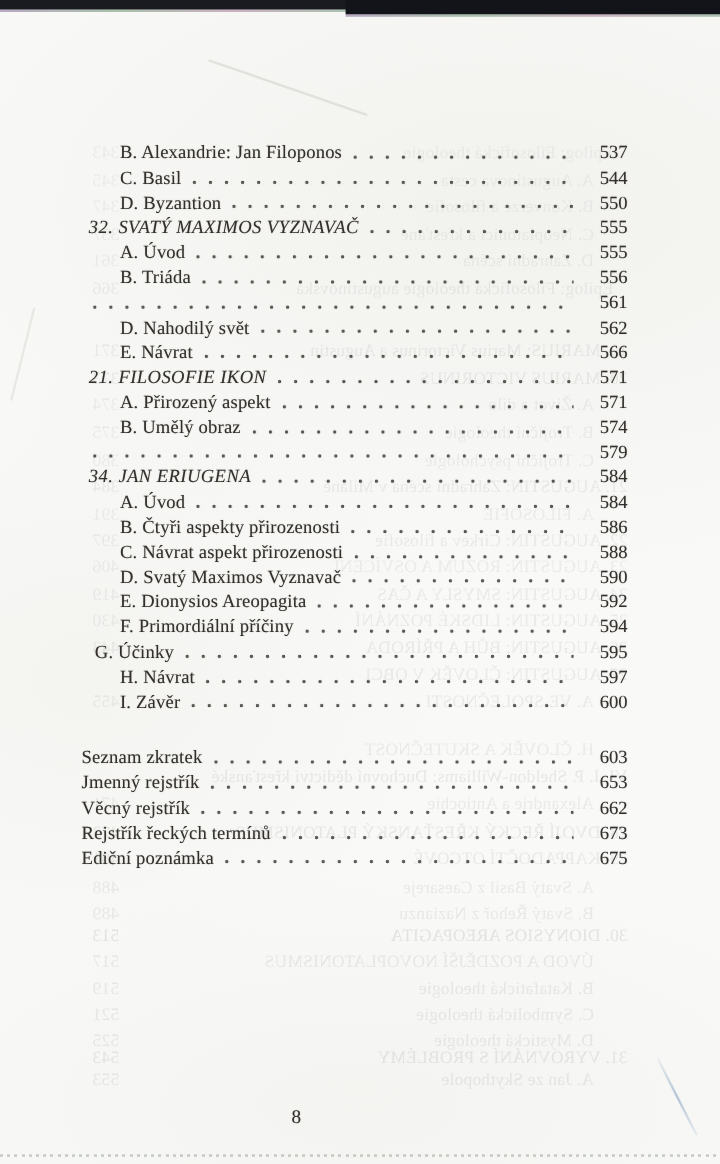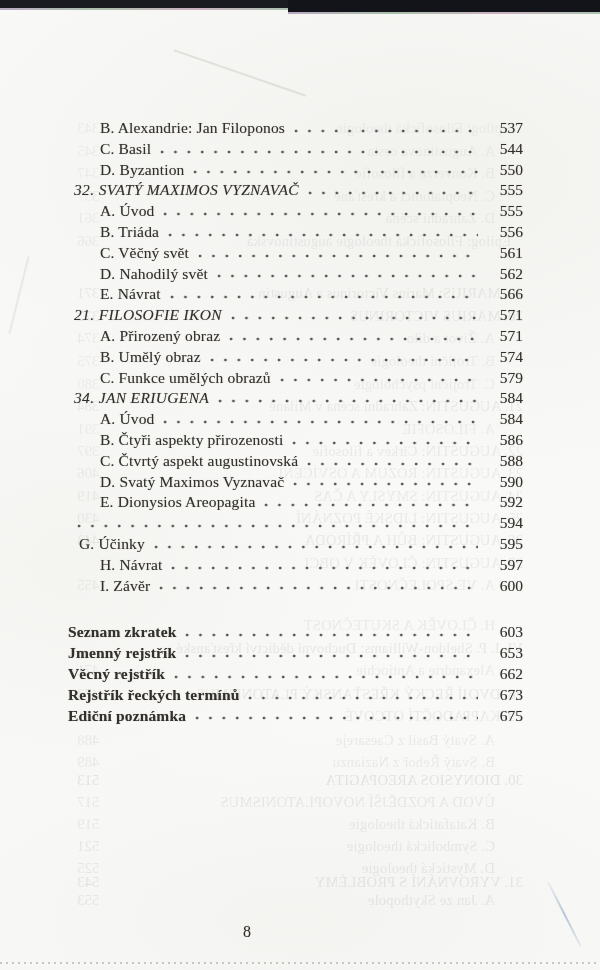--- a/index.html
+++ b/index.html
@@ -35,21 +35,21 @@
   .bline.i2 .lbl { padding-left:28px; }
 
   
   .toc { position:absolute; left:68px; top:118px; width:455px; }
   .row { display:flex; height:20.8px; line-height:20.8px; font-size:15.5px; color:#33302c;
          text-shadow:0 0 1px rgba(51,48,44,.35); }
   .row .lbl { white-space:nowrap; letter-spacing:.15px;text-align:right; }
   .row.chapter .lbl { padding-left:6px; letter-spacing:.35px;font-style:italic; }
   .row.sub .lbl { padding-left:32px; }
   .row.outdent .lbl { padding-left:11px; }
-  .row.back .lbl { padding-left:0;font-weight:bold; }
+  .row.back .lbl { padding-left:0; }
   .leader {
     flex:1; margin:0 9px; align-self:stretch;
     background-image:radial-gradient(circle at 2px 2px, rgba(55,52,48,.82) 1.15px, rgba(0,0,0,0) 1.7px);
     background-size:13.4px 4px; background-repeat:repeat-x;
     background-position:0 calc(100% - 6px);
   }
   .row .pg { width:36px; text-align:right; }
   #back-list { margin-top:26px; }
 
   
@@ -276,85 +276,84 @@
           <span class="lbl">A. Úvod</span>
           <div class="leader"></div>
           <span class="pg">555</span>
         </div>
         <div class="row sub">
           <span class="lbl">B. Triáda</span>
           <div class="leader"></div>
           <span class="pg">556</span>
         </div>
         <div class="row sub">
-          <span class="lbl">C. Věčný svět</span>
           <div class="leader"></div>
           <span class="pg">561</span>
         </div>
         <div class="row sub">
           <span class="lbl">D. Nahodilý svět</span>
           <div class="leader"></div>
           <span class="pg">562</span>
         </div>
         <div class="row sub">
           <span class="lbl">E. Návrat</span>
           <div class="leader"></div>
           <span class="pg">566</span>
         </div>
         <div class="row chapter">
           <span class="lbl">21. FILOSOFIE IKON</span>
           <div class="leader"></div>
           <span class="pg">571</span>
         </div>
         <div class="row sub">
-          <span class="lbl">A. Přirozený obraz</span>
+          <span class="lbl">A. Přirozený aspekt</span>
           <div class="leader"></div>
           <span class="pg">571</span>
         </div>
         <div class="row sub">
           <span class="lbl">B. Umělý obraz</span>
           <div class="leader"></div>
           <span class="pg">574</span>
         </div>
         <div class="row sub">
-          <span class="lbl">C. Funkce umělých obrazů</span>
           <div class="leader"></div>
           <span class="pg">579</span>
         </div>
         <div class="row chapter">
           <span class="lbl">34. JAN ERIUGENA</span>
           <div class="leader"></div>
           <span class="pg">584</span>
         </div>
         <div class="row sub">
           <span class="lbl">A. Úvod</span>
           <div class="leader"></div>
           <span class="pg">584</span>
         </div>
         <div class="row sub">
           <span class="lbl">B. Čtyři aspekty přirozenosti</span>
           <div class="leader"></div>
           <span class="pg">586</span>
         </div>
         <div class="row sub">
-          <span class="lbl">C. Čtvrtý aspekt augustinovská</span>
+          <span class="lbl">C. Návrat aspekt přirozenosti</span>
           <div class="leader"></div>
           <span class="pg">588</span>
         </div>
         <div class="row sub">
           <span class="lbl">D. Svatý Maximos Vyznavač</span>
           <div class="leader"></div>
           <span class="pg">590</span>
         </div>
         <div class="row sub">
           <span class="lbl">E. Dionysios Areopagita</span>
           <div class="leader"></div>
           <span class="pg">592</span>
         </div>
         <div class="row sub">
+          <span class="lbl">F. Primordiální příčiny</span>
           <div class="leader"></div>
           <span class="pg">594</span>
         </div>
         <div class="row outdent">
           <span class="lbl">G. Účinky</span>
           <div class="leader"></div>
           <span class="pg">595</span>
         </div>
         <div class="row sub">
           <span class="lbl">H. Návrat</span>

